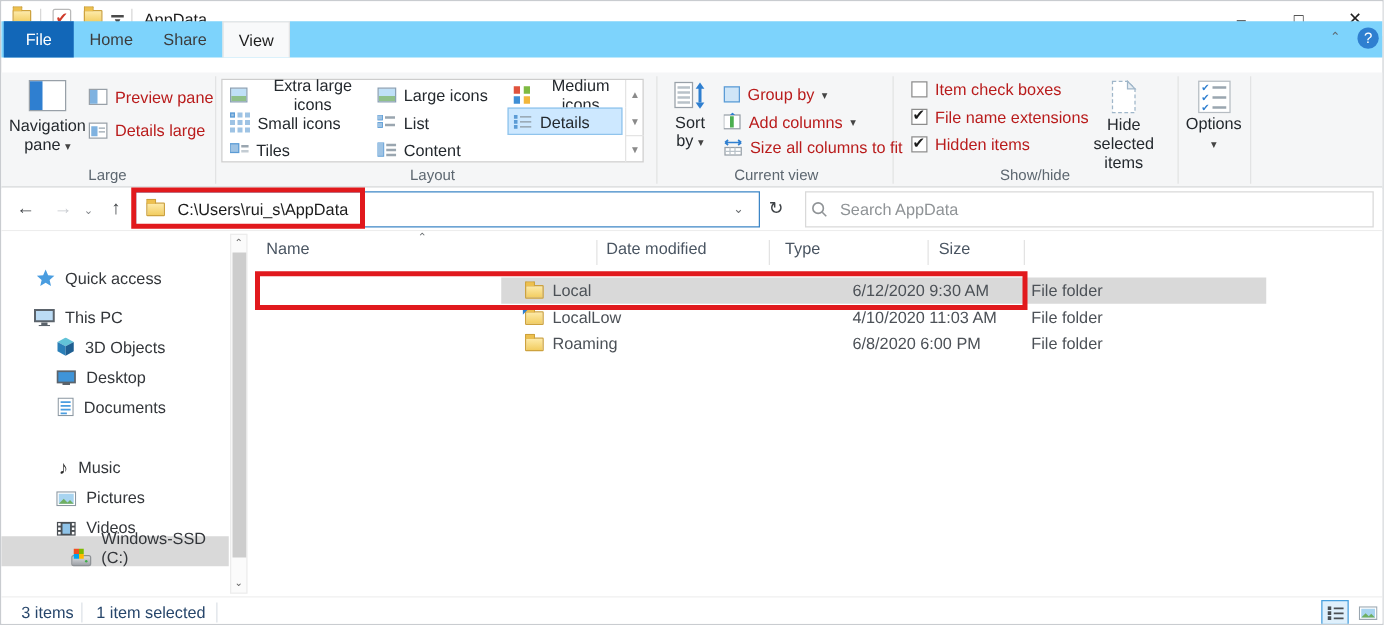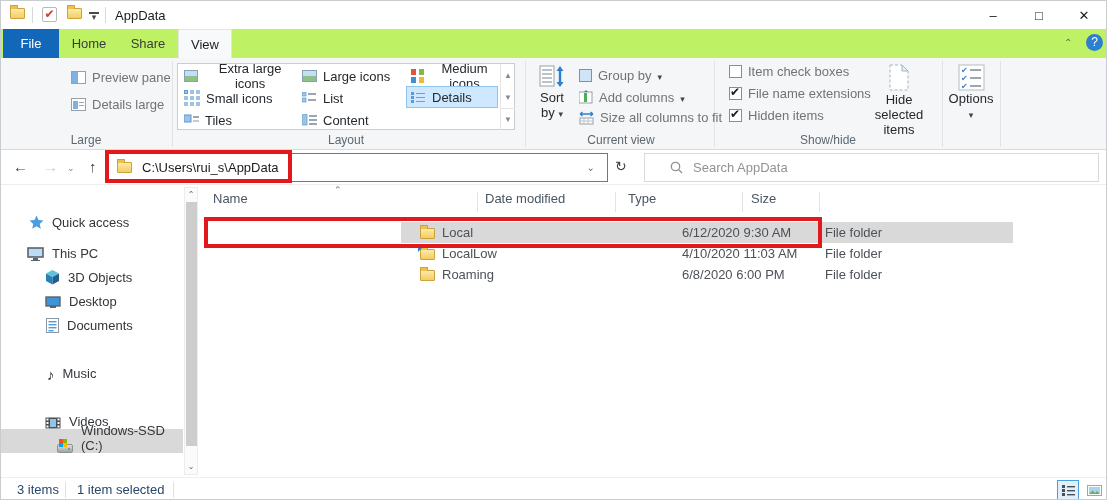--- a/index.html
+++ b/index.html
@@ -21,47 +21,47 @@
   .fldr.sync::after { content:""; position:absolute; top:-5px; left:-3px; width:7px; height:7px; background:#2f7fd0; clip-path:polygon(0 0,100% 0,0 100%); }
   .drv { position:relative; width:16px; height:9px; background:linear-gradient(#dcdee1,#9fa3a8); border:1px solid #8e9296; border-radius:2px; }
   .drv::after { content:""; position:absolute; right:2px; top:3px; width:2px; height:2px; background:#3fae49; border-radius:50%; }
   .drv.win::before { content:""; position:absolute; left:1px; top:-6px; width:8px; height:8px;
        background:conic-gradient(#7fba00 0 25%, #ffb900 0 50%, #00a4ef 0 75%, #f25022 0); }
   .cb { width:13px; height:13px; border:1px solid #8c8c8c; background:#fff; position:relative; }
   .cb.checked::after { content:"\2714"; position:absolute; left:0px; top:-3px; font-size:12px; color:#1b1b1b; }
   .caret-down::after { content:"\25BE"; font-size:9px; color:#444; }
 
   
-  #tabbar { left:0; top:28px; width:100%; height:29px; background:#bef264; }
+  #tabbar { left:0; top:16px; width:100%; height:29px; background:#7dd3fc; }
   .tab { height:29px; display:flex; align-items:center; justify-content:center; font-size:13px; color:#3c3c3c; top:0; }
   #tab-file { background:#1267b8; color:#fff; }
   #tab-view { background:#f8f9fa; border:1px solid #e2e3e4; border-bottom:none; color:#1e1e1e; }
 
   
   #ribbon { left:0; top:57px; width:100%; height:92px; background:#f5f6f7; border-bottom:1px solid #d8dadb; }
   .rdiv { width:1px; top:3px; height:86px; background:#e2e3e4; }
   .rgroup-label { font-size:12px; color:#5d6770; text-align:center; top:75px; }
-  .rlabel { font-size:13px; color:#737373; }
+  .rlabel { font-size:13px; color:#b91c1c; }
   .rsmall { display:flex; align-items:center; gap:6px; }
   #gallery { left:176px; top:5px; width:338px; height:67px; background:#fff; border:1px solid #cdcdcd;text-align:center; }
   .gal-item { position:absolute; height:22px; display:flex; align-items:center; gap:6px; padding-left:4px; font-size:13px; color:#24292e; width:108px; }
   .gal-item.sel { background:#cde8ff; border:1px solid #90c4ec; }
   .gal-scroll { position:absolute; left:322px; width:15px; height:22px; display:flex; align-items:center; justify-content:center; color:#8a8a8a; font-size:8px; border-left:1px solid #e4e4e4; }
   .bigbtn { position:absolute; display:flex; flex-direction:column; align-items:center; font-size:13px; color:#24292e; text-align:center; line-height:15px; }
 
   
   .pic-ico { width:15px; height:12px; border:1px solid #8aa0b4; background:linear-gradient(#bfe0f7 0 55%, #8fc08a 55% 100%); }
   .grid4 { width:6px; height:6px; background:#e0533d; box-shadow:8px 0 #7fba42, 0 8px #3f8fd6, 8px 8px #f2b73c; margin:1px 9px 9px 1px; }
   .grid9 { width:4px; height:4px; background:#9ec3e4; border:1px solid #5b9bd5; box-shadow:6px 0 0 #9ec3e4,12px 0 0 #9ec3e4,0 6px 0 #9ec3e4,6px 6px 0 #9ec3e4,12px 6px 0 #9ec3e4,0 12px 0 #9ec3e4,6px 12px 0 #9ec3e4,12px 12px 0 #9ec3e4; margin:0 12px 12px 0; }
 
   
   #navrow { left:0; top:150px; width:100%; height:34px; background:#fff; border-bottom:1px solid #ededed; }
   .navarrow { font-size:15px; color:#3f4347; top:7px; }
   #addressbox { left:107px; top:2px; width:500px; height:29px; background:#fff; border:1px solid #3d86c6; display:flex; align-items:center; }
-  #searchbox { left:643px; top:2px; width:455px; height:29px; background:#fff; border:1px solid #d9d9d9; display:flex; align-items:center; color:#8f9396; font-size:13px; gap:10px; padding-left:25px; }
+  #searchbox { left:643px; top:2px; width:455px; height:29px; background:#fff; border:1px solid #d9d9d9; display:flex; align-items:center; color:#8f9396; font-size:13px; gap:10px; padding-left:4px; }
 
   
   #main { left:0; top:184px; width:100%; height:292px; background:#fff; }
   .side-item { position:absolute; left:0; width:182px; height:24px; display:flex; align-items:flex-end; font-size:13px; color:#33363a; gap:8px; }
   .side-item.sel { background:#d9d9d9; }
   #side-scroll { left:183px; top:2px; width:14px; height:288px; background:#fbfbfb; border:1px solid #ececec; }
   #side-thumb { left:1px; top:14px; width:11px; height:244px; background:#cdcdcd; }
   .scroll-arrow { width:12px; text-align:center; font-size:8px; color:#606060; }
 
   .colhead { position:absolute; top:4px; font-size:13px; color:#4a5562; }
@@ -111,20 +111,27 @@
     <div class="abs" style="left:1085px;top:5px;width:17px;height:17px;border-radius:50%;background:#2f7fd0;color:#fff;font-size:12px;text-align:center;line-height:17px">?</div>
   </div>
 
   <div id="ribbon" class="abs">
     <div class="abs rdiv" style="left:171px"></div>
     <div class="abs rdiv" style="left:524px"></div>
     <div class="abs rdiv" style="left:713px"></div>
     <div class="abs rdiv" style="left:941px"></div>
     <div class="abs rdiv" style="left:999px"></div>
 
+    <div class="abs bigbtn" style="left:8px;top:6px;width:58px">
+      <div style="width:30px;height:25px;background:#fff;border:1px solid #98a0a8;margin-bottom:4px;position:relative">
+        <div style="position:absolute;left:0;top:0;width:10px;height:23px;background:#2f7fd0"></div>
+      </div>
+      <span>Navigation</span>
+      <span><span>pane</span> <span class="caret-down"></span></span>
+    </div>
     <div class="abs rsmall" style="left:70px;top:12px">
       <div style="width:15px;height:13px;border:1px solid #98a0a8;background:#fff;position:relative">
         <div style="position:absolute;left:0;top:0;width:6px;height:11px;background:#7fb2e0"></div>
       </div>
       <span class="rlabel">Preview pane</span>
     </div>
     <div class="abs rsmall" style="left:70px;top:39px">
       <div style="width:15px;height:13px;border:1px solid #98a0a8;background:#fff;position:relative">
         <div style="position:absolute;left:1px;top:2px;width:5px;height:8px;background:#7fb2e0"></div>
         <div style="position:absolute;right:1px;top:3px;width:5px;height:1px;background:#9aa6b0"></div>
@@ -350,20 +357,28 @@
               <rect x="2.5" y="9" width="8" height="1.4"></rect>
               <rect x="2.5" y="12" width="5" height="1.4"></rect>
             </g>
           </svg>
         <span>Documents</span>
       </div>
       <div class="side-item" style="top:172px;padding-left:46px">
         <span style="font-size:15px;color:#2b2b2b;line-height:12px">♪</span>
         <span>Music</span>
       </div>
+      <div class="side-item" style="top:196px;padding-left:44px">
+        <svg width="16" height="12">
+            <rect x="0.5" y="0.5" width="15" height="11" fill="#fff" stroke="#8b97a1"></rect>
+            <rect x="2" y="2" width="12" height="8" fill="#a8d4f0"></rect>
+            <path d="M2 10 l4 -4 3 3 2 -2 3 3 z" fill="#6faf62"></path>
+          </svg>
+        <span>Pictures</span>
+      </div>
       <div class="side-item" style="top:220px;padding-left:44px">
         <svg width="16" height="12">
             <rect x="0.5" y="0.5" width="15" height="11" fill="#4a4f54"></rect>
             <g fill="#fff">
               <rect x="1.5" y="1.5" width="2" height="2"></rect>
               <rect x="1.5" y="5" width="2" height="2"></rect>
               <rect x="1.5" y="8.5" width="2" height="2"></rect>
               <rect x="12.5" y="1.5" width="2" height="2"></rect>
               <rect x="12.5" y="5" width="2" height="2"></rect>
               <rect x="12.5" y="8.5" width="2" height="2"></rect>

